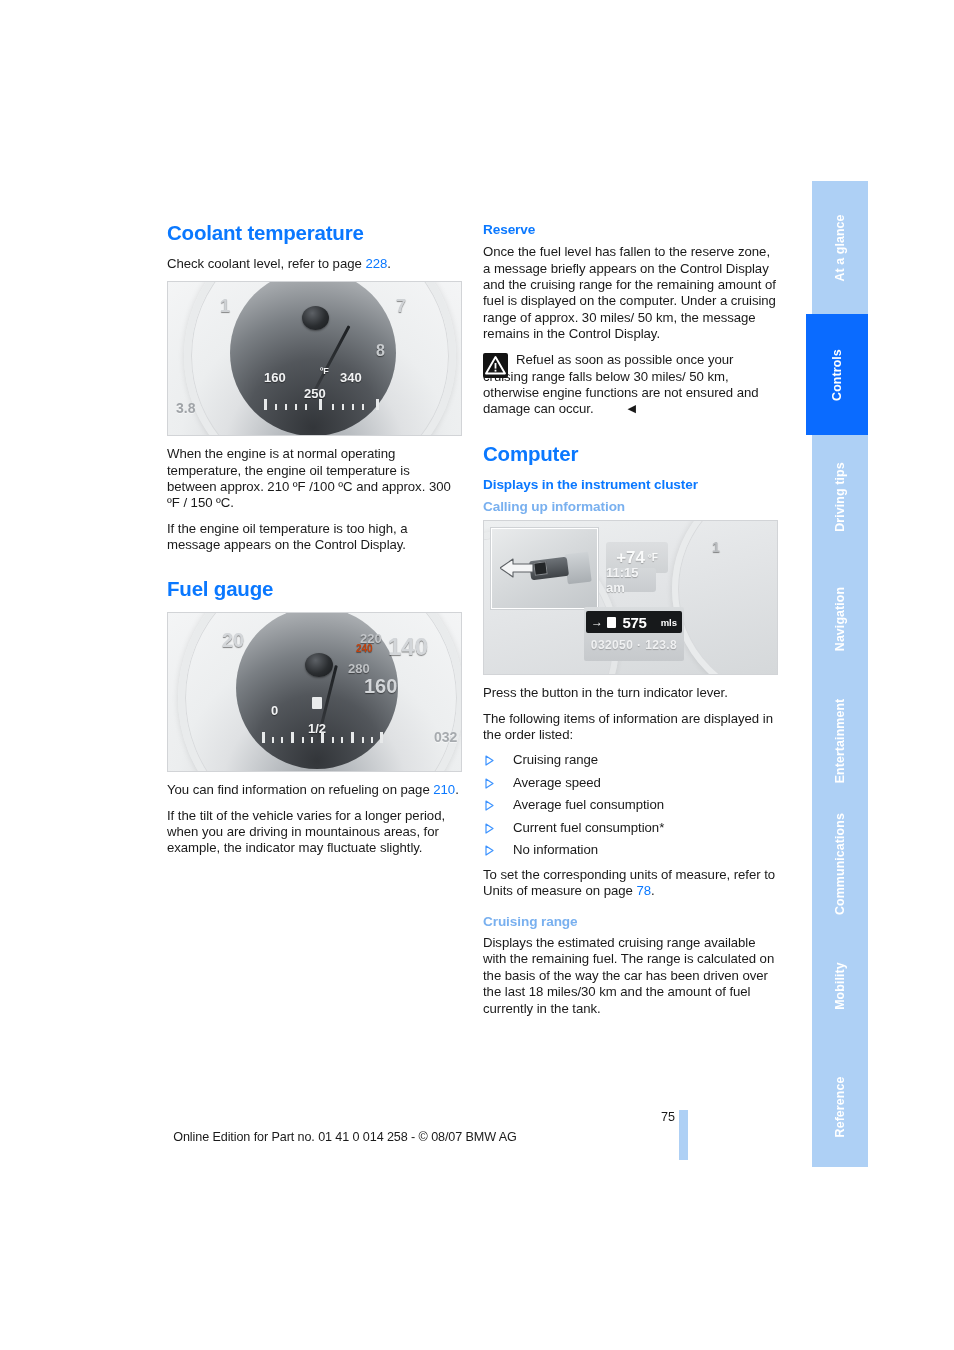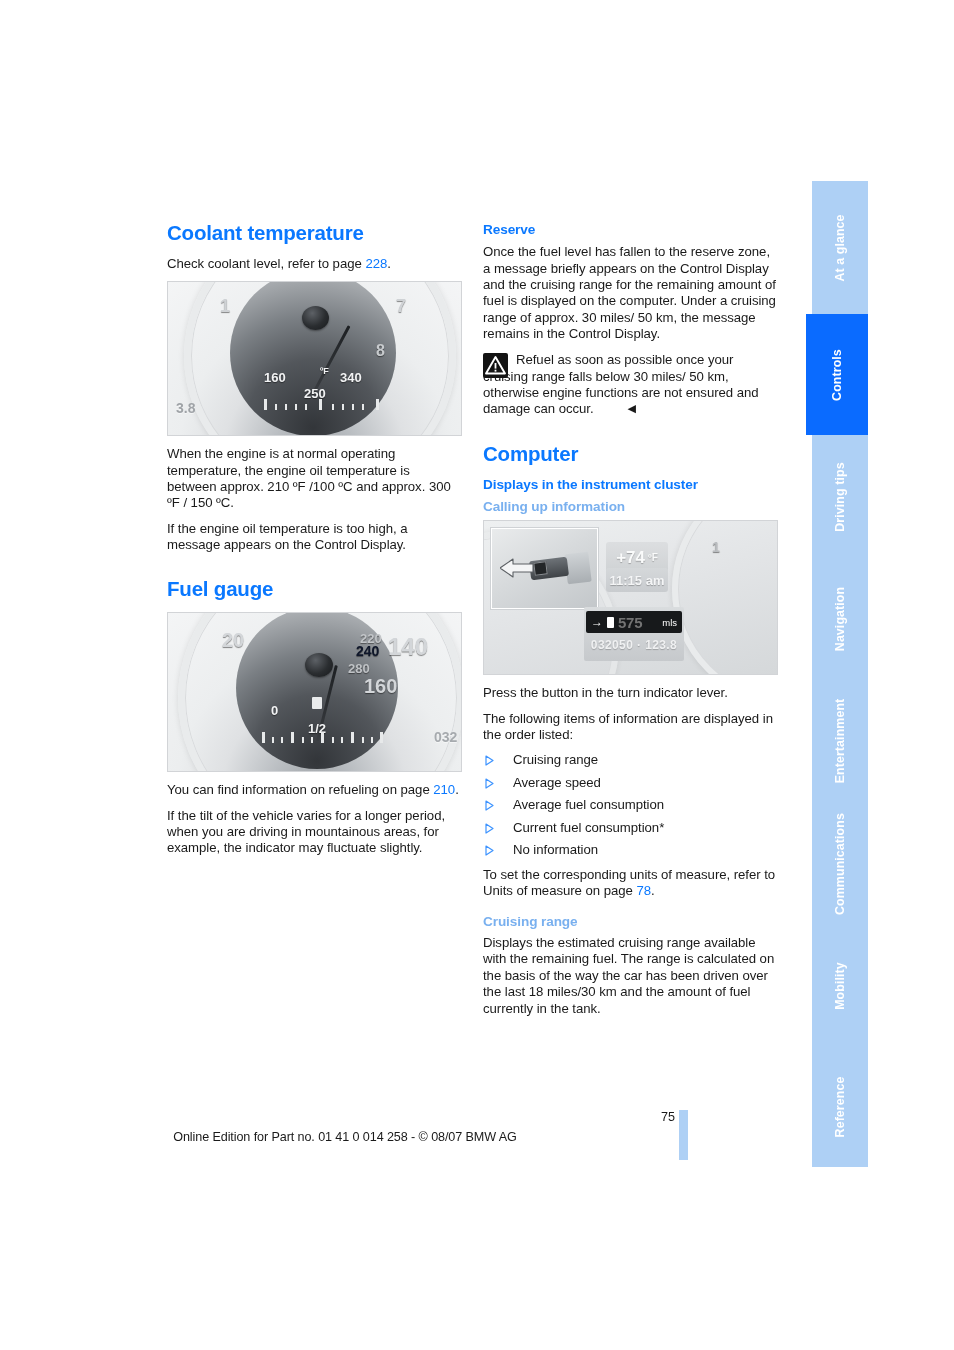--- a/index.html
+++ b/index.html
@@ -239,21 +239,21 @@
   }
   .lcd-temp {
     left: 122px; top: 21px;
     width: 62px; height: 31px;
     font-size: 17px;
     color: #fafbfb;
     background: linear-gradient(180deg,#dcdee0,#cfd2d4);
   }
   .lcd-time {
     left: 122px; top: 47px;
-    width: 62px; height: 24px;
+    width: 50px; height: 24px;
     font-size: 13px;
     color: #f4f5f6;
     background: linear-gradient(180deg,#d5d8da,#c9cccf);
   }
   .lcd-panel {
     position: absolute;
     left: 100px; top: 86px;
     width: 100px; height: 54px;
     background: linear-gradient(180deg,#d9dcde,#c6c9cc);
     border-radius: 2px;
@@ -265,30 +265,30 @@
     background: #17191b;
     border-radius: 2px;
     display: flex;
     align-items: center;
     padding: 0 5px;
     box-sizing: border-box;
     gap: 4px;
   }
   .lcd-range .val {
     margin-left: auto;
-    color: #737373;
+    color: #ffffff;
     font-size: 15px;
     font-weight: bold;
     letter-spacing: -0.3px;
   }
   .lcd-range .unit {
     color: #ffffff;
     font-size: 9.5px;
-    font-weight: normal;
-    margin-left: 16px;
+    font-weight: bold;
+    margin-left: 10px;
   }
   .lcd-odo {
     position: absolute;
     left: 102px; top: 115px;
     width: 96px; height: 18px;
     display: flex;
     align-items: center;
     justify-content: center;
     color: #f0f1f2;
     font-size: 12px;
@@ -418,21 +418,21 @@
 
       <div class="dial-ring" style="left:10px; top:-58px; width:272px; height:272px;"></div>
       <div class="dial-dark" style="left:68px; top:-6px; width:162px; height:162px;"></div>
 
       <div class="needle" style="left:148px; top:50px; width:3px; height:78px; transform:rotate(14deg);"></div>
       <div class="needle-hub" style="left:137px; top:40px; width:28px; height:24px;"></div>
 
       <div class="g-num" style="left:54px; top:16px; font-size:20px; color:#d3d6d9;">20</div>
       <div class="g-num" style="left:192px; top:18px; font-size:13px; color:#c3c6c9;text-align:center;">220</div>
       <div class="g-num" style="left:220px; top:20px; font-size:24px; color:#d3d6d9;">140</div>
-      <div class="g-num" style="left:188px; top:30px; font-size:14px; color:#0f172a;">240</div>
+      <div class="g-num" style="left:188px; top:30px; font-size:10px; color:#c2410c;">240</div>
       <div class="g-num" style="left:180px; top:48px; font-size:13px; color:#bfc2c5;">280</div>
       <div class="g-num" style="left:196px; top:62px; font-size:20px; color:#d3d6d9;">160</div>
 
       <div class="g-num" style="left:103px; top:90px; font-size:13px;">0</div>
       <div class="g-num" style="left:140px; top:108px; font-size:13px;">1/2</div>
 
       <div style="position:absolute; left:144px; top:84px; width:10px; height:12px; background:#e9ebec; border-radius:1px;"></div>
 
       <div class="g-num dark" style="left:266px; top:116px; font-size:14px; color:#a6aaae;">032</div>
 

